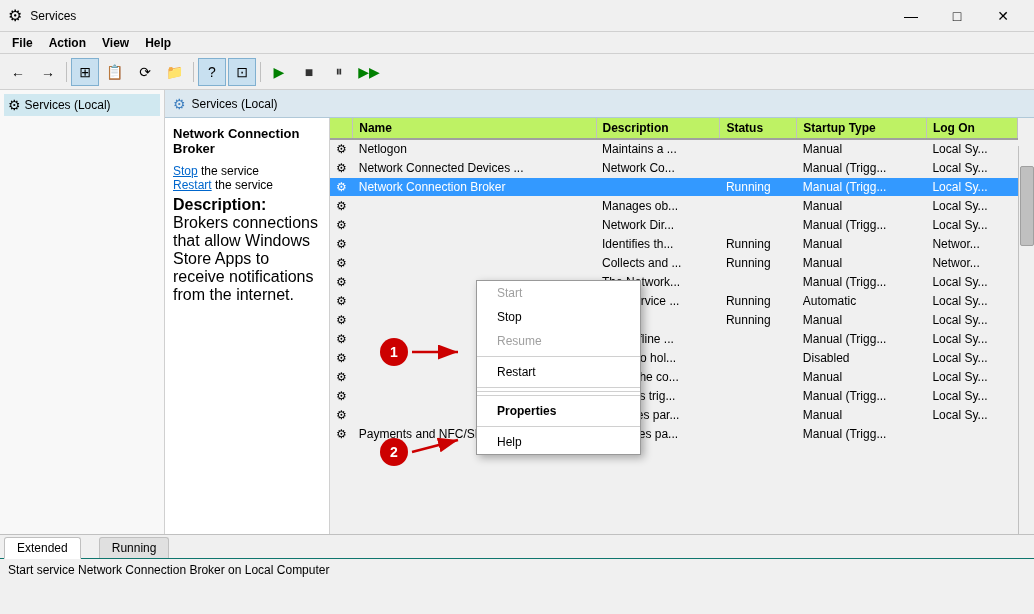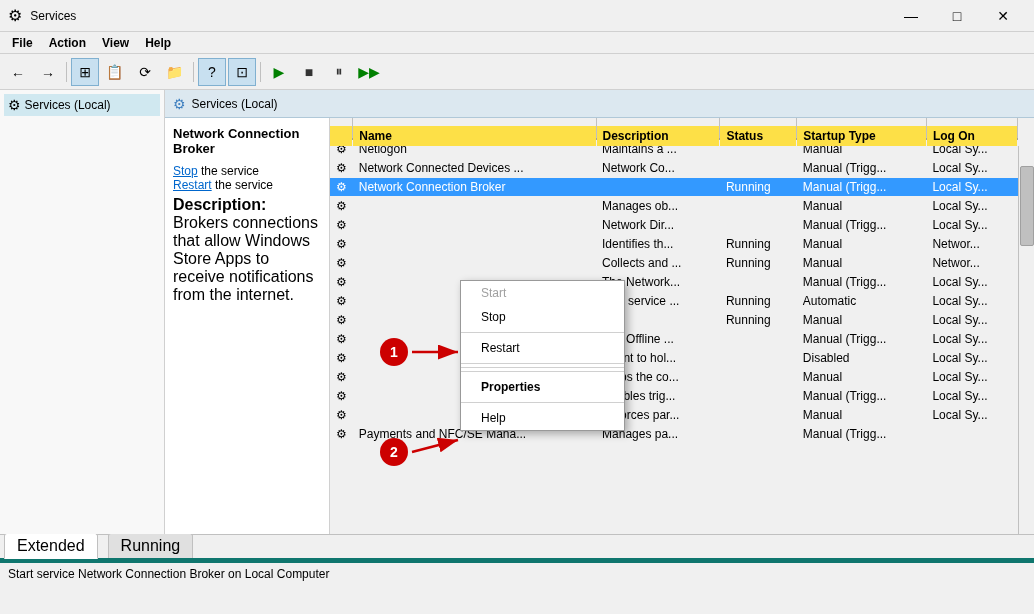--- a/index.html
+++ b/index.html
@@ -61,44 +61,44 @@
     .desc-link { color: #0066cc; text-decoration: underline; cursor: pointer; }
     .desc-text { margin-top: 4px; font-size: 16px; }
 
     
     .services-area { flex: 1; overflow: hidden; position: relative; }
 
     
     .table-container { overflow: auto; height: calc(100% - 28px); }
     table { width: 100%; border-collapse: collapse; }
     thead th {
-      background: #fde047; border-right: 1px solid #c0c0c0;
+      background: #bef264; border-right: 1px solid #c0c0c0;
       border-bottom: 2px solid #a0a0a0; padding: 3px 6px;
-      text-align: left; font-size: 12px; position: sticky; top: 8px;
+      text-align: left; font-size: 12px; position: sticky; top: 0;
       white-space: nowrap; cursor: pointer; user-select: none;
     }
     tbody tr { border-bottom: 1px solid #f0f0f0; }
     tbody tr.selected { background: #3399ff; color: white; }
     tbody td { padding: 2px 6px; font-size: 12px; white-space: nowrap; overflow: hidden; max-width: 150px; text-overflow: ellipsis; }
     .td-gear { width: 20px; text-align: center; }
 
     
     .scroll-track {
       position: absolute; right: 0; top: 28px; bottom: 0;
       width: 16px; background: #f0f0f0; border-left: 1px solid #c0c0c0;
     }
     .scroll-thumb {
       position: absolute; width: 14px; left: 1px; top: 20px;
       height: 80px; background: #c0c0c0; border: 1px solid #a0a0a0;
       border-radius: 2px;
     }
 
     
     .context-menu {
-      position: absolute; top: 190px; left: 460px; z-index: 100;
+      position: absolute; top: 190px; left: 476px; z-index: 100;
       background: white; border: 1px solid #999; box-shadow: 3px 3px 8px rgba(0,0,0,0.3);
       width: 165px;
     }
     .ctx-item {
       padding: 5px 20px; font-size: 12px; cursor: pointer;
     }
     .ctx-item.disabled { color: #a0a0a0; cursor: default; }
     .ctx-item.bold { font-weight: bold; }
     .ctx-sep { height: 1px; background: #d0d0d0; margin: 3px 0; }
 
@@ -111,28 +111,28 @@
     }
 
     
     .tabs-bar {
       display: flex; align-items: flex-end; height: 24px;
       background: #f0f0f0; border-top: 1px solid #c0c0c0;
       padding: 0 4px;
     }
     .tab {
       padding: 3px 12px; border: 1px solid #c0c0c0; background: #e0e0e0;
-      cursor: pointer; font-size: 16px; margin-right: 10px;
+      cursor: pointer; font-size: 12px; margin-right: 18px;
       border-bottom: none; border-radius: 3px 3px 0 0;
     }
     .tab.active { background: white; border-bottom: 1px solid white; margin-bottom: -1px; }
 
     
     .status-bar {
-      height: 24px; background: #f0f0f0; border-top: 5px solid #0f766e;
+      height: 24px; background: #f0f0f0; border-top: 1px solid #0f766e;
       padding: 4px 8px; font-size: 12px;
     }
     .nav-panel-header {
       background: #dce8f0; border-bottom: 1px solid #b0c8d8;
       height: 28px; display: flex; align-items: center; padding: 0 8px;
       font-size: 12px;
     }
   </style>
 </head>
 <body>
@@ -357,20 +357,21 @@
           <div class="scroll-thumb"></div>
         </div>
       </div>
 
     </div>
   </div>
 
   <div class="context-menu" id="context-menu">
   <div class="ctx-item disabled">Start</div>
       <div class="ctx-item">Stop</div>
+      <div class="ctx-item disabled">Resume</div>
       <div class="ctx-sep"></div>
       <div class="ctx-item">Restart</div>
       <div class="ctx-sep"></div>
       <div class="ctx-sep"></div>
       <div class="ctx-sep"></div>
       <div class="ctx-item bold">Properties</div>
       <div class="ctx-sep"></div>
       <div class="ctx-item">Help</div>
     </div>
 

